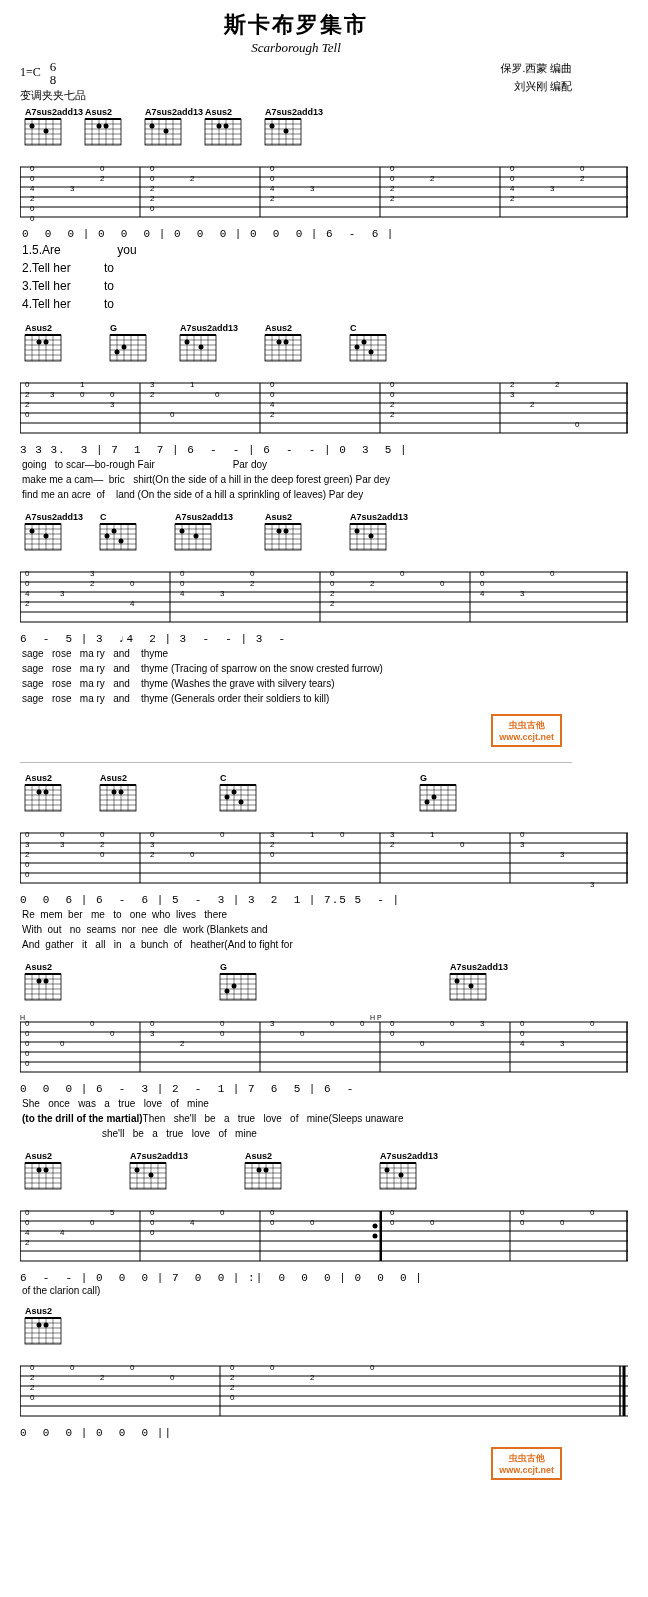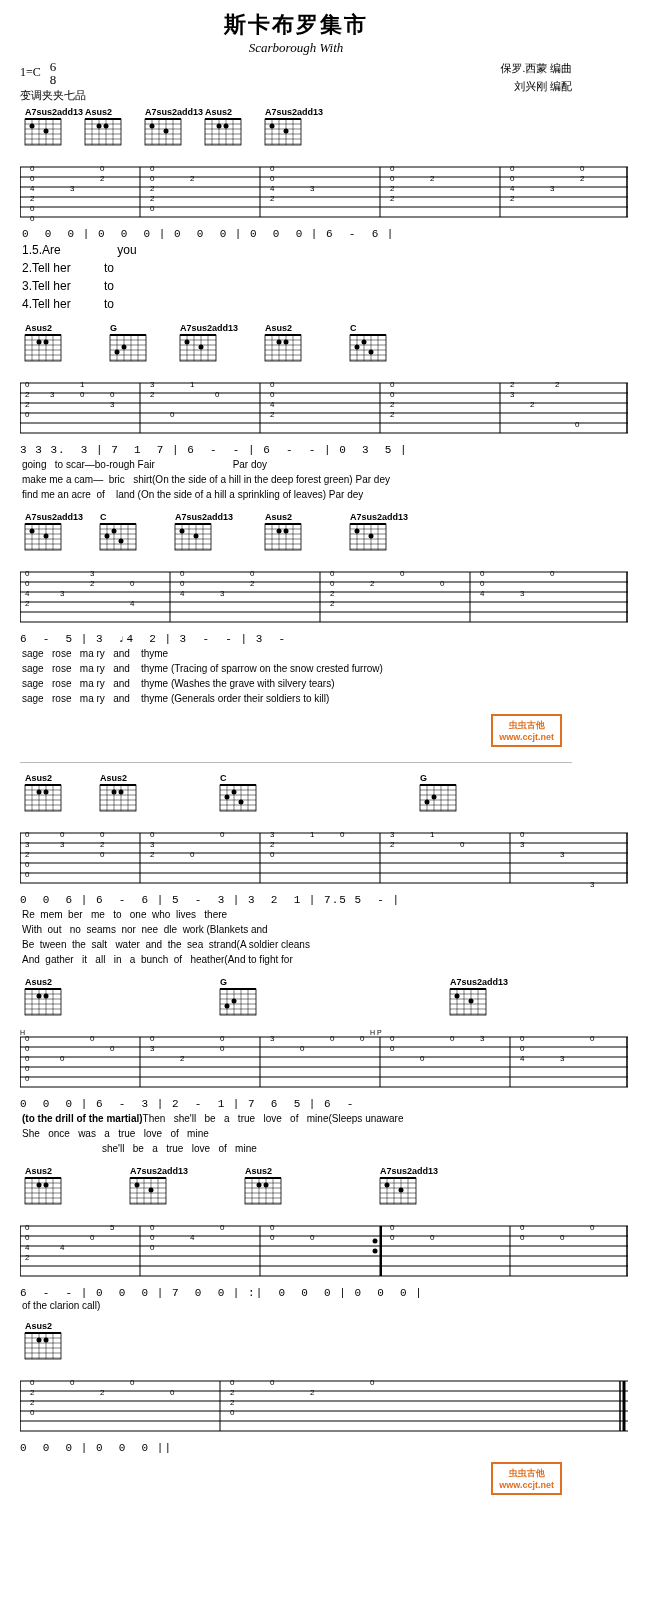--- a/index.html
+++ b/index.html
@@ -69,21 +69,21 @@
       margin-bottom: 8px;
     }
   </style>
 </head>
 <body>
 
 <div class="page">
 
   <div class="title-section">
     <div class="main-title">斯卡布罗集市</div>
-    <div class="sub-title">Scarborough With</div>
+    <div class="sub-title">Scarborough Tell</div>
   </div>
 
   <div class="top-info">
     <div>
       <div class="time-sig">
         1=C &nbsp;
         <span class="fraction">
           <span>6</span>
           <span>8</span>
         </span>
@@ -621,21 +621,20 @@
       <text x="500" y="12" font-size="8" font-family="Arial">0</text>
       <text x="500" y="22" font-size="8" font-family="Arial">3</text>
       <text x="540" y="32" font-size="8" font-family="Arial">3</text>
       <text x="570" y="62" font-size="8" font-family="Arial">3</text>
     </svg>
 
     <div class="numbers-row">0  0  6 | 6  -  6 | 5  -  3 | 3  2  1 | 7.5 5  - |</div>
     <div style="font-size:10px;font-family:Arial,sans-serif;margin-left:2px;line-height:1.5;">
       <div>Re&nbsp;&nbsp;mem&nbsp;&nbsp;ber&nbsp;&nbsp;&nbsp;me&nbsp;&nbsp;&nbsp;to&nbsp;&nbsp;&nbsp;one&nbsp;&nbsp;who&nbsp;&nbsp;lives&nbsp;&nbsp;&nbsp;there</div>
       <div>With&nbsp;&nbsp;out&nbsp;&nbsp;&nbsp;no&nbsp;&nbsp;seams&nbsp;&nbsp;nor&nbsp;&nbsp;nee&nbsp;&nbsp;dle&nbsp;&nbsp;work (Blankets and</div>
-      <div>Be&nbsp;&nbsp;tween&nbsp;&nbsp;the&nbsp;&nbsp;salt&nbsp;&nbsp;&nbsp;water&nbsp;&nbsp;and&nbsp;&nbsp;the&nbsp;&nbsp;sea&nbsp;&nbsp;strand(A soldier cleans</div>
       <div>And&nbsp;&nbsp;gather&nbsp;&nbsp;&nbsp;it&nbsp;&nbsp;&nbsp;all&nbsp;&nbsp;&nbsp;in&nbsp;&nbsp;&nbsp;a&nbsp;&nbsp;bunch&nbsp;&nbsp;of&nbsp;&nbsp;&nbsp;heather(And to fight for</div>
     </div>
   </div>
 
   <div class="section-block">
     <svg width="608" height="52" style="display:block;margin-bottom:2px;">
 
       <text x="5" y="10" font-size="9" font-family="Arial" font-weight="bold">Asus2</text>
       <rect x="5" y="14" width="36" height="26" fill="none" stroke="#000" stroke-width="0.8"></rect>
       <line x1="5" y1="14" x2="41" y2="14" stroke="#000" stroke-width="2"></line>
@@ -723,22 +722,22 @@
       <text x="460" y="12" font-size="8" font-family="Arial">3</text>
       <text x="500" y="12" font-size="8" font-family="Arial">0</text>
       <text x="500" y="22" font-size="8" font-family="Arial">0</text>
       <text x="500" y="32" font-size="8" font-family="Arial">4</text>
       <text x="540" y="32" font-size="8" font-family="Arial">3</text>
       <text x="570" y="12" font-size="8" font-family="Arial">0</text>
     </svg>
 
     <div class="numbers-row">0  0  0 | 6  -  3 | 2  -  1 | 7  6  5 | 6  -</div>
     <div style="font-size:10px;font-family:Arial,sans-serif;margin-left:2px;line-height:1.5;">
+      <div>She&nbsp;&nbsp;&nbsp;once&nbsp;&nbsp;&nbsp;was&nbsp;&nbsp;&nbsp;a&nbsp;&nbsp;&nbsp;true&nbsp;&nbsp;&nbsp;love&nbsp;&nbsp;&nbsp;of&nbsp;&nbsp;&nbsp;mine</div>
       <div><b>(to the drill of the martial)</b>Then&nbsp;&nbsp;&nbsp;she'll&nbsp;&nbsp;&nbsp;be&nbsp;&nbsp;&nbsp;a&nbsp;&nbsp;&nbsp;true&nbsp;&nbsp;&nbsp;love&nbsp;&nbsp;&nbsp;of&nbsp;&nbsp;&nbsp;mine(Sleeps unaware</div>
-      <div>She&nbsp;&nbsp;&nbsp;once&nbsp;&nbsp;&nbsp;was&nbsp;&nbsp;&nbsp;a&nbsp;&nbsp;&nbsp;true&nbsp;&nbsp;&nbsp;love&nbsp;&nbsp;&nbsp;of&nbsp;&nbsp;&nbsp;mine</div>
       <div style="margin-left:80px;">she'll&nbsp;&nbsp;&nbsp;be&nbsp;&nbsp;&nbsp;a&nbsp;&nbsp;&nbsp;true&nbsp;&nbsp;&nbsp;love&nbsp;&nbsp;&nbsp;of&nbsp;&nbsp;&nbsp;mine</div>
     </div>
   </div>
 
   <div class="section-block">
     <svg width="608" height="52" style="display:block;margin-bottom:2px;">
 
       <text x="5" y="10" font-size="9" font-family="Arial" font-weight="bold">Asus2</text>
       <rect x="5" y="14" width="36" height="26" fill="none" stroke="#000" stroke-width="0.8"></rect>
       <line x1="5" y1="14" x2="41" y2="14" stroke="#000" stroke-width="2"></line>

